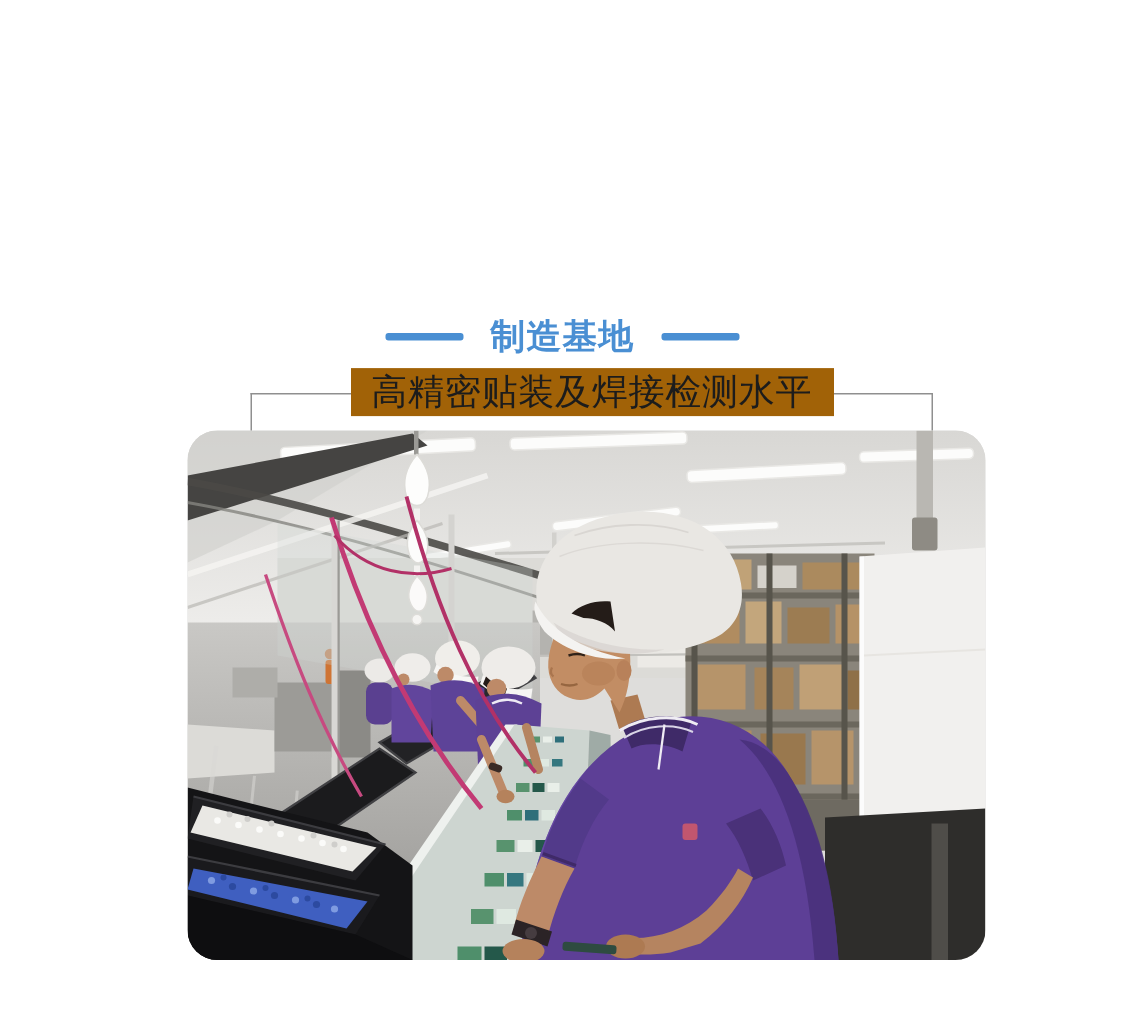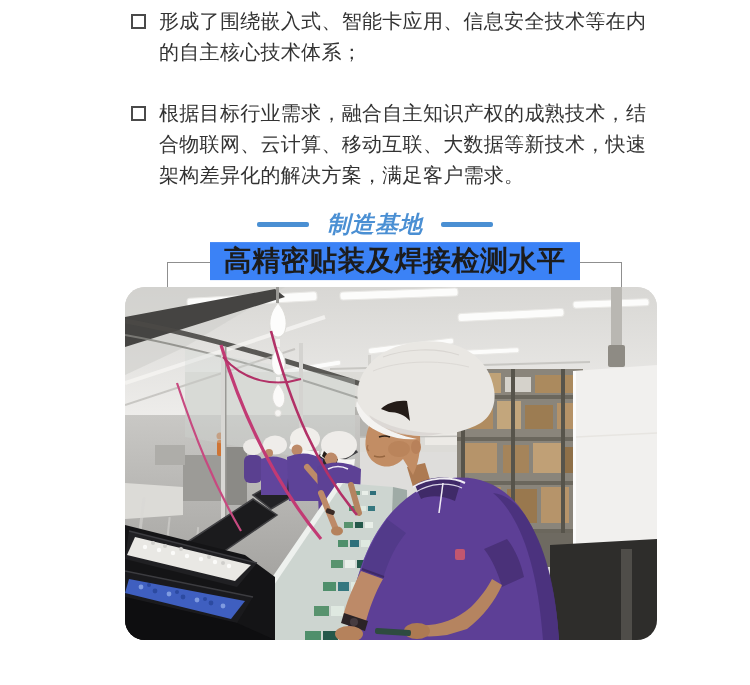--- a/index.html
+++ b/index.html
@@ -15,62 +15,52 @@
     flex:none;width:11px;height:11px;margin-top:8px;
     border:2px solid var(--bullet-marker,#4a4a4a);background:#fff;
   }
   .bullet-text{
     font-size:20px;line-height:31px;color:var(--body-text,#333);
     letter-spacing:0.3px;width:500px;
   }
   
   .section-header{
     position:absolute;left:0;top:209px;width:100%;
-    display:flex;align-items:center;justify-content:center;gap:18px;font-style:italic;
+    display:flex;align-items:center;justify-content:center;gap:18px;
   }
   .header-dash{width:52px;height:5px;border-radius:2px;background:var(--accent-blue,#4a8fd3);}
   .section-title{
     font-size:23px;font-weight:700;color:var(--accent-blue,#4a8fd3);letter-spacing:1px;
   }
   
   .bracket{
     position:absolute;
     border-left:1px solid var(--bracket-line,#8f8f8f);
     border-right:1px solid var(--bracket-line,#8f8f8f);
     border-top:1px solid var(--bracket-line,#8f8f8f);
   }
   .bracket-top{left:167px;top:262px;width:453px;height:25px;}
   .bracket-bottom{left:178px;top:666px;width:437px;height:19px;}
   .bracket-label{
     position:absolute;left:50%;top:0;transform:translate(-50%,-55%);
-    background:#3b82f6;padding:0 14px;white-space:nowrap;
-    font-size:28px;font-weight:700;color:var(--heading-text,#1c1c1c);letter-spacing:0.5px;
+    background:#a16207;padding:0 14px;white-space:nowrap;
+    font-size:24px;font-weight:400;color:var(--heading-text,#1c1c1c);letter-spacing:0.5px;
   }
   
   .photo-frame{
     position:absolute;left:125px;top:287px;width:532px;height:353px;
     border-radius:20px;overflow:hidden;background:#dedddb;
   }
   .photo-frame svg{display:block;width:100%;height:100%;}
 </style>
 </head>
 <body>
 
 <div class="page">
 
-  <div class="bullet-list">
-    <div class="bullet-item">
-      <span class="bullet-marker"></span>
-      <span class="bullet-text">形成了围绕嵌入式、智能卡应用、信息安全技术等在内的自主核心技术体系；</span>
-    </div>
-    <div class="bullet-item">
-      <span class="bullet-marker"></span>
-      <span class="bullet-text">根据目标行业需求，融合自主知识产权的成熟技术，结合物联网、云计算、移动互联、大数据等新技术，快速架构差异化的解决方案，满足客户需求。</span>
-    </div>
-  </div>
 
   <div class="section-header">
     <span class="header-dash"></span>
     <span class="section-title">制造基地</span>
     <span class="header-dash"></span>
   </div>
 
   <div class="bracket bracket-top">
     <span class="bracket-label">高精密贴装及焊接检测水平</span>
   </div>

